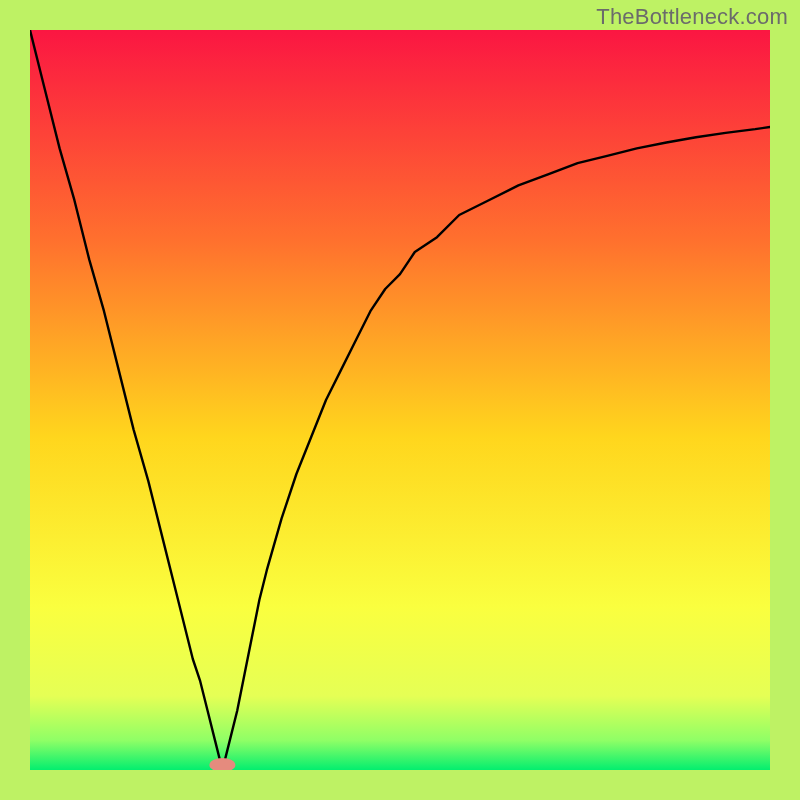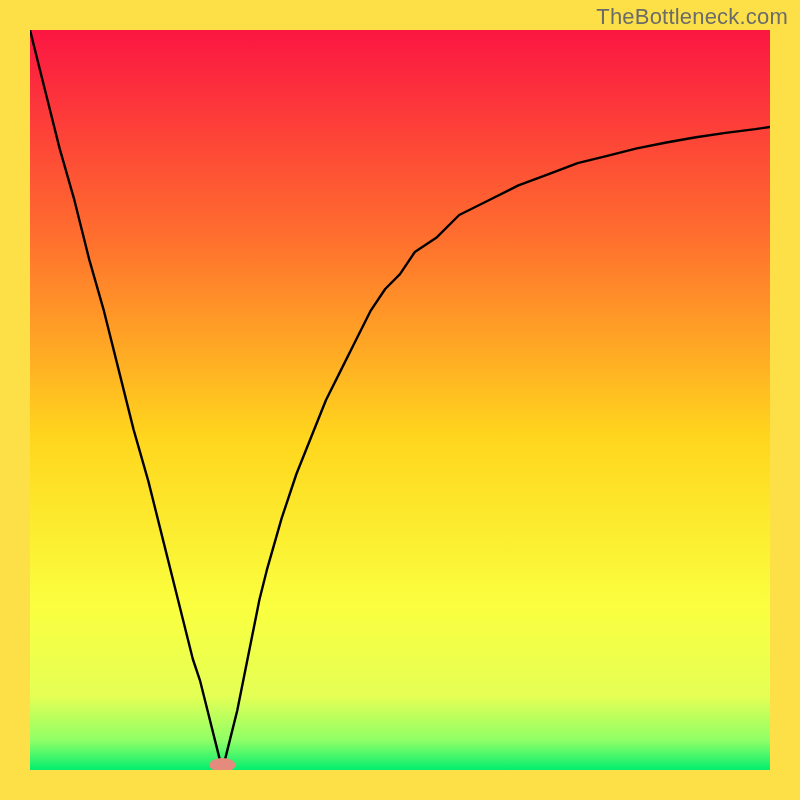--- a/index.html
+++ b/index.html
@@ -10,21 +10,21 @@
     overflow: hidden;
     background: #000;
     font-family: Arial, Helvetica, sans-serif;
   }
   .frame {
     position: absolute;
     left: 0;
     top: 0;
     width: 800px;
     height: 800px;
-    background: #fde047;
+    background: #bef264;
   }
   .plot {
     position: absolute;
     left: 30px;
     top: 30px;
     width: 740px;
     height: 740px;
   }
   .plot svg {
     display: block;

